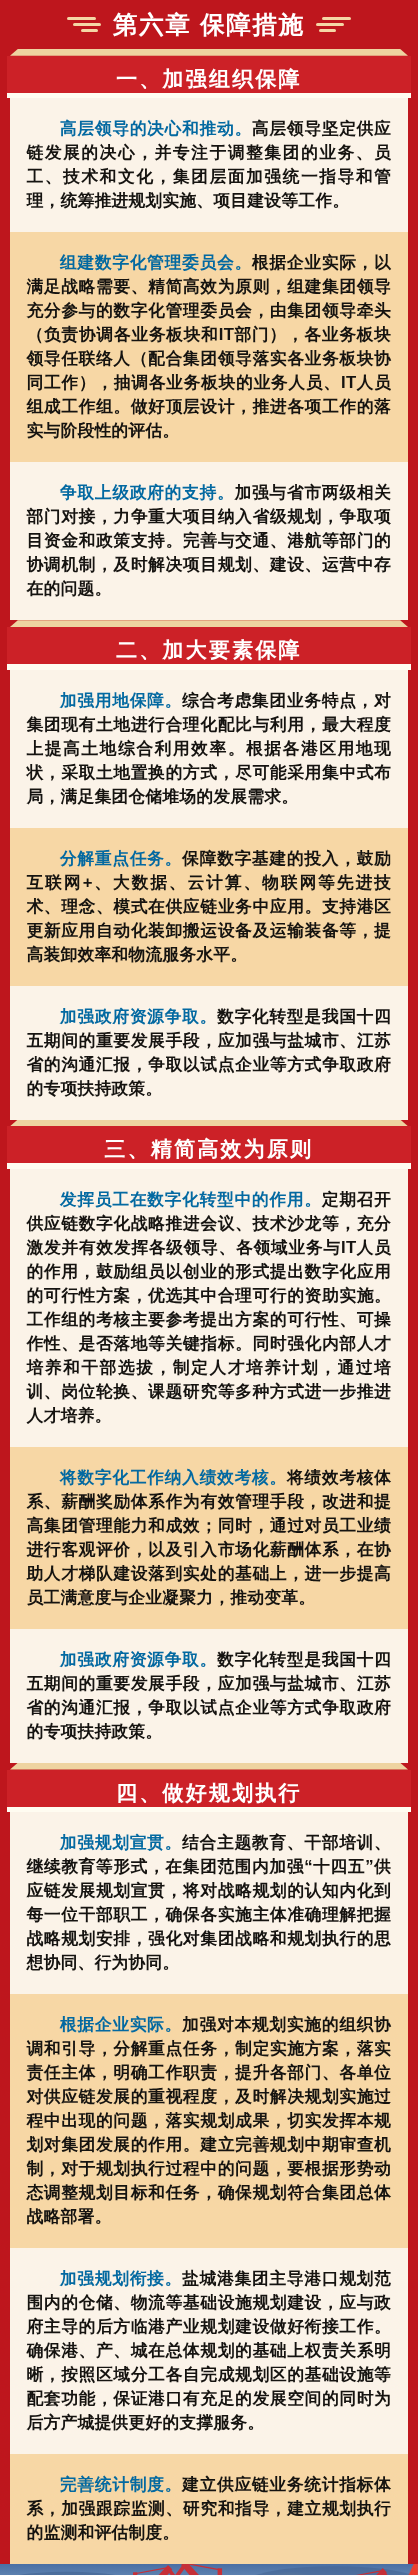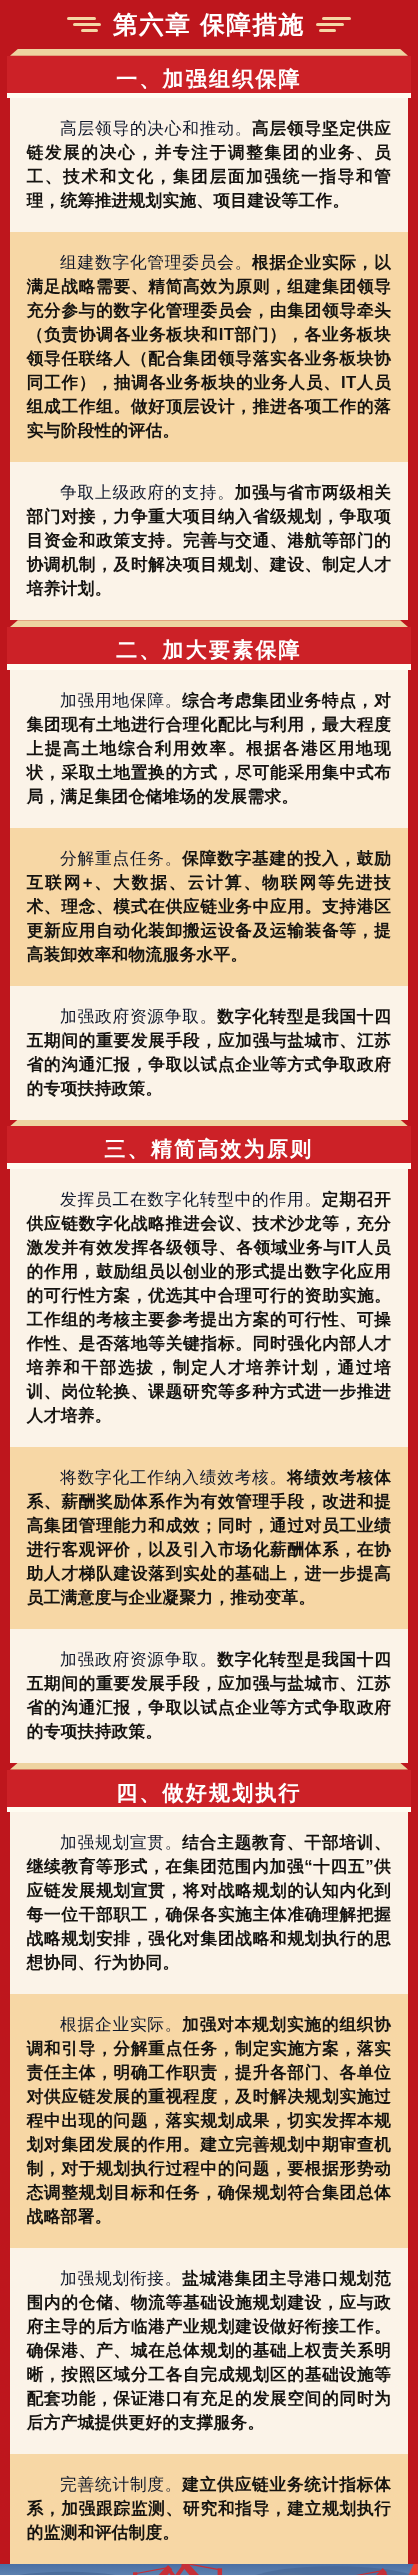--- a/index.html
+++ b/index.html
@@ -23,21 +23,21 @@
           display:flex;align-items:flex-end;justify-content:center;}
   .banner-text{color:#FFFFFF;font-size:21px;font-weight:900;letter-spacing:2.2px;}
   .stripe{height:5.6px;margin:0 7.3px;background:#FFFCF1;}
 
   
   .card{margin:0 10px;padding:19px 16.7px;}
   .card.light{background:#FBF3E8;}
   .card.tan{background:#F7D7A5;}
   .para{margin:0;font-size:16.7px;line-height:24px;color:#151310;font-weight:600;
         text-align:justify;text-indent:2em;word-break:break-all;letter-spacing:0.3px;}
-  .lead{color:#0f172a;font-weight:400;}
+  .lead{color:#0369a1;font-weight:700;}
 
   
   .photo{display:block;width:418px;height:152px;}
 </style>
 </head>
 <body>
 
 <div class="page">
 
   <div class="header">
@@ -64,21 +64,21 @@
     <div class="cards">
   <article class="card light">
     <p class="para"><span class="lead">高层领导的决心和推动。</span><span class="body-text">高层领导坚定供应链发展的决心，并专注于调整集团的业务、员工、技术和文化，集团层面加强统一指导和管理，统筹推进规划实施、项目建设等工作。</span></p>
   </article>
 
   <article class="card tan">
     <p class="para"><span class="lead">组建数字化管理委员会。</span><span class="body-text">根据企业实际，以满足战略需要、精简高效为原则，组建集团领导充分参与的数字化管理委员会，由集团领导牵头（负责协调各业务板块和IT部门），各业务板块领导任联络人（配合集团领导落实各业务板块协同工作），抽调各业务板块的业务人员、IT人员组成工作组。做好顶层设计，推进各项工作的落实与阶段性的评估。</span></p>
   </article>
 
   <article class="card light">
-    <p class="para"><span class="lead">争取上级政府的支持。</span><span class="body-text">加强与省市两级相关部门对接，力争重大项目纳入省级规划，争取项目资金和政策支持。完善与交通、港航等部门的协调机制，及时解决项目规划、建设、制定人才培养计划。</span></p>
+    <p class="para"><span class="lead">争取上级政府的支持。</span><span class="body-text">加强与省市两级相关部门对接，力争重大项目纳入省级规划，争取项目资金和政策支持。完善与交通、港航等部门的协调机制，及时解决项目规划、建设、运营中存在的问题。</span></p>
   </article>
 </div>
   </section>
 
   <section>
     <div class="strip"></div>
     <div class="banner">
       <span class="banner-text">二、加大要素保障</span>
     </div>
     <div class="stripe"></div>

